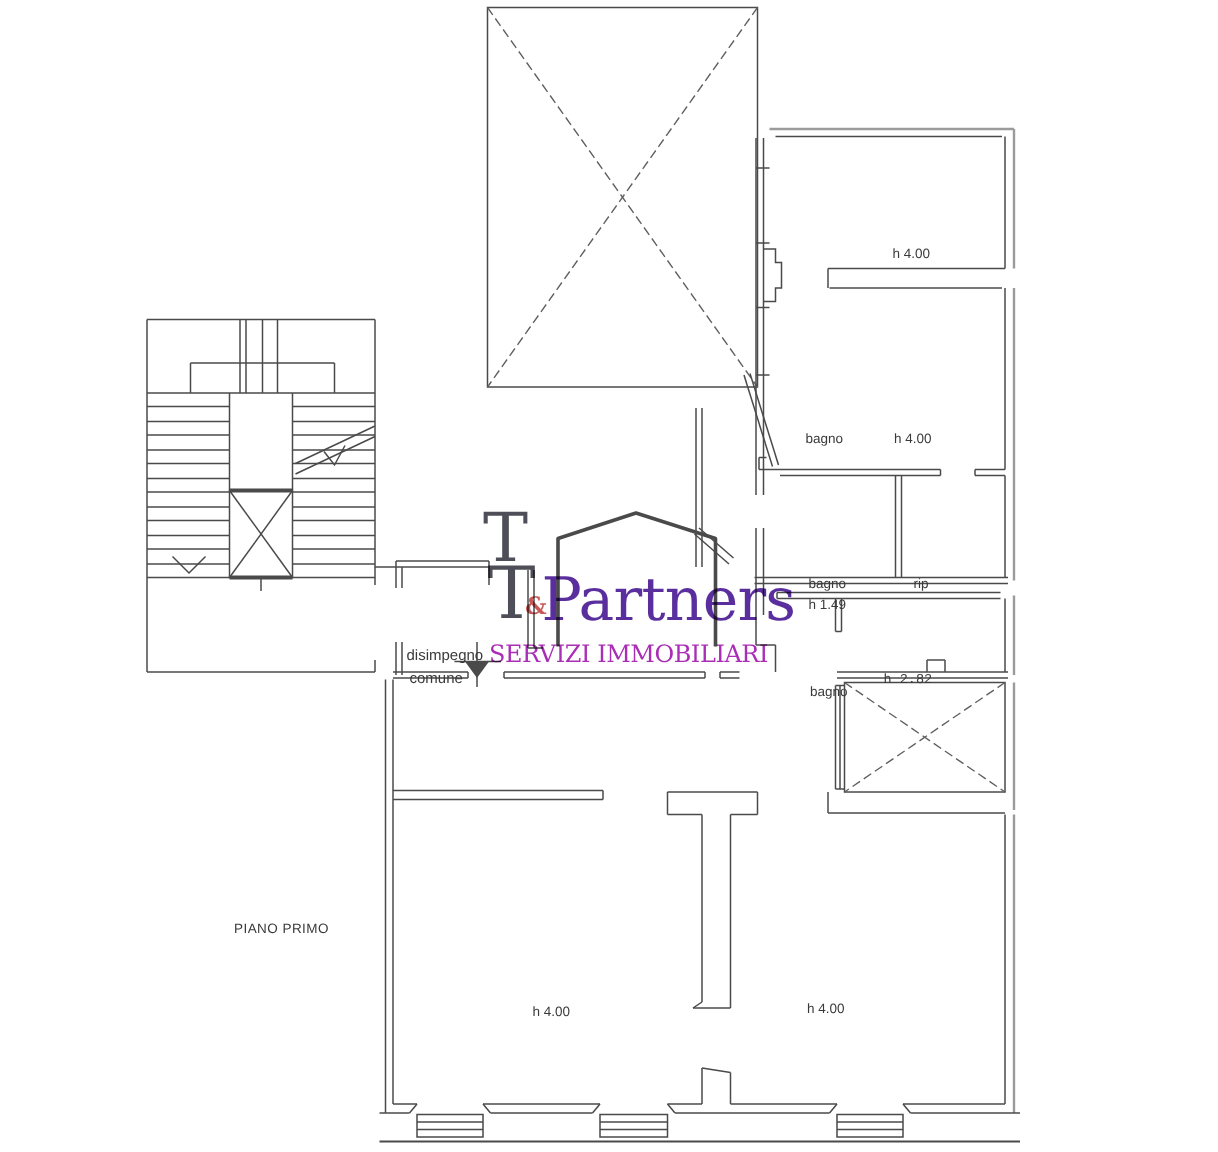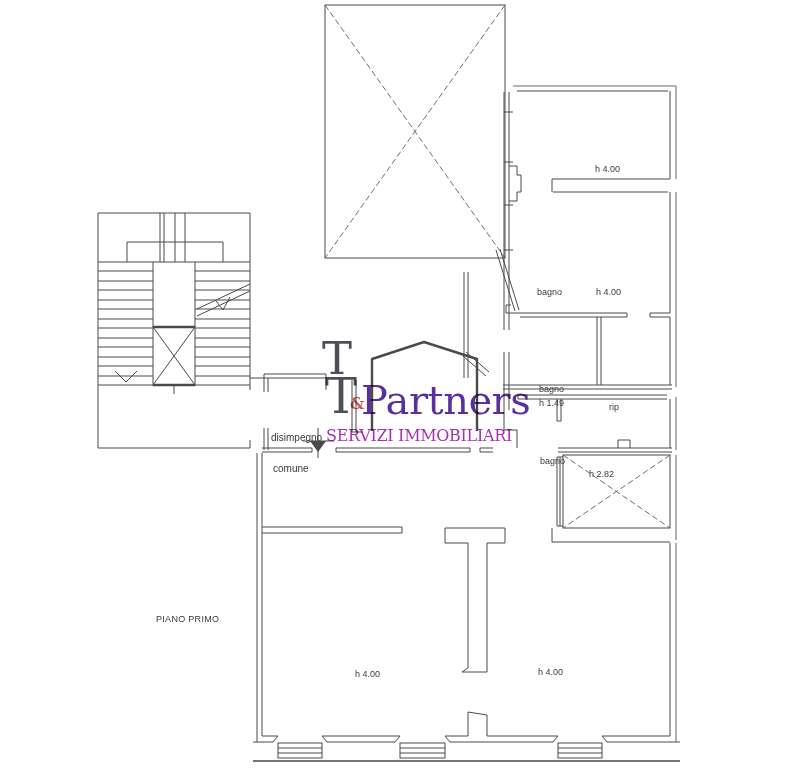--- a/index.html
+++ b/index.html
@@ -281,22 +281,22 @@
   <div class="wm-amp">&amp;</div>
   <div class="wm-brand">Partners</div>
   <div class="wm-tag">SERVIZI IMMOBILIARI</div>
 </div>
 
 <div class="lbl" style="left:595px;top:125px;">h 4.00</div>
 <div class="lbl" style="left:537px;top:248px;">bagno</div>
 <div class="lbl" style="left:596px;top:248px;">h 4.00</div>
 <div class="lbl" style="left:539px;top:345px;">bagno</div>
 <div class="lbl" style="left:539px;top:359px;">h 1.49</div>
-<div class="lbl" style="left:609px;top:363px;width:36px;">rip</div>
+<div class="lbl" style="left:609px;top:345px;width:36px;">rip</div>
 <div class="lbl" style="left:540px;top:417px;">bagno</div>
-<div class="lbl" style="left:589px;top:430px;">h 2.82</div>
+<div class="lbl" style="left:589px;top:409px;font-family:Liberation Mono, monospace;">h 2.82</div>
 <div class="lbl small" style="left:271px;top:393px;">disimpegno</div>
-<div class="lbl small" style="left:273px;top:424px;">comune</div>
+<div class="lbl small" style="left:273px;top:408px;">comune</div>
 <div class="lbl" style="left:355px;top:630px;">h 4.00</div>
 <div class="lbl" style="left:538px;top:628px;">h 4.00</div>
 <div class="lbl" style="left:156px;top:575px;width:64px;letter-spacing:.3px;">PIANO PRIMO</div>
 
 </div>
 
 </body></html>

